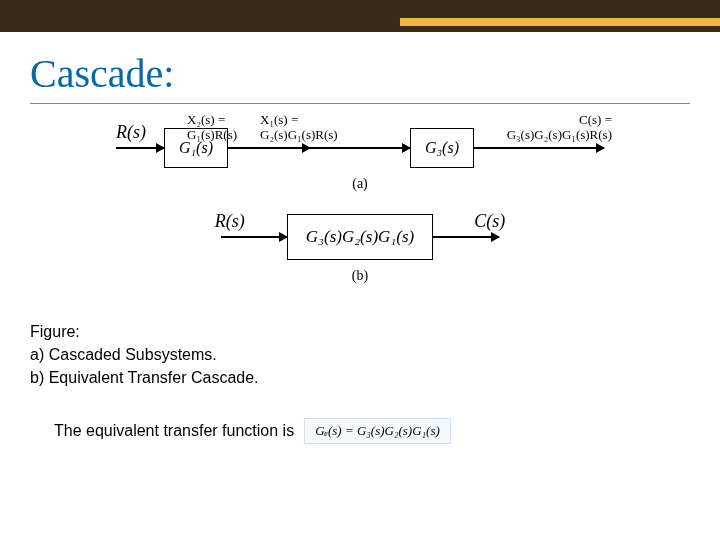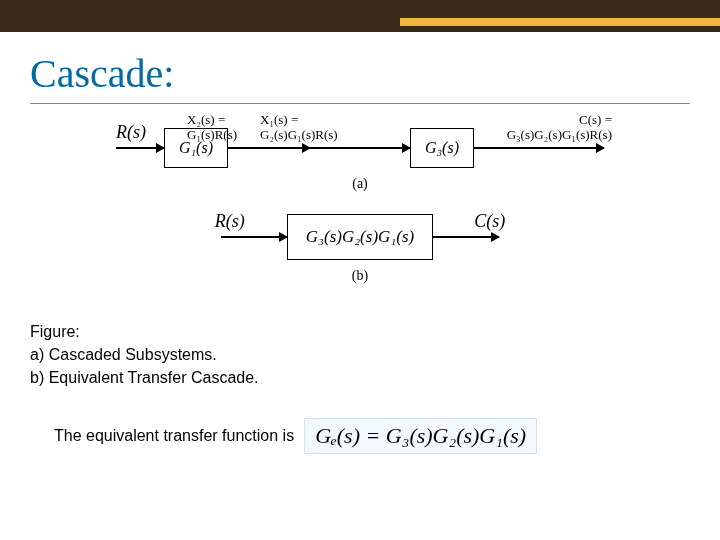--- a/index.html
+++ b/index.html
@@ -21,21 +21,21 @@
   .arrow::after { content: ""; position: absolute; right: -1px; top: -4px; border-left: 9px solid #000; border-top: 5px solid transparent; border-bottom: 5px solid transparent; }
   .lbl-above { position: absolute; bottom: 6px; width: 200%; font-size: 13px; line-height: 1.15; white-space: nowrap; }
   .lbl-left { position: absolute; bottom: 6px; left: 0; font-size: 18px; font-style: italic; }
   .lbl-right-top { position: absolute; bottom: 6px; right: -8px; font-size: 13px; line-height: 1.15; text-align: right; white-space: nowrap; }
   .gblock { border: 1.5px solid #000; padding: 10px 14px; font-size: 16px; font-style: italic; background: #fff; }
   .gblock-wide { border: 1.5px solid #000; padding: 12px 18px; font-size: 17px; font-style: italic; background: #fff; }
   .sublabel { text-align: center; font-size: 14px; margin-top: 6px; font-family: 'Times New Roman', serif; }
   .caption { font-family: Arial, sans-serif; font-size: 16px; line-height: 1.45; margin-top: 36px; }
   .eq-row { display: flex; align-items: center; margin-top: 28px; margin-left: 24px; }
   .eq-text { font-family: Arial, sans-serif; font-size: 16px; margin-right: 10px; }
-  .eq-box { border: 1px solid #cfe3f5; background: #f4f9ff; padding: 4px 10px; font-family: 'Times New Roman', serif; font-size: 22px; font-style: italic; }
+  .eq-box { border: 1px solid #cfe3f5; background: #f4f9ff; padding: 4px 10px; font-family: 'Times New Roman', serif; font-size: 13px; font-style: italic; }
 </style>
 </head>
 <body>
 
 <div class="header-bar">
   <div class="header-brown"></div>
   <div class="header-accent">
     <div class="accent-top"></div>
     <div class="accent-mid"></div>
     <div class="accent-bot"></div>

